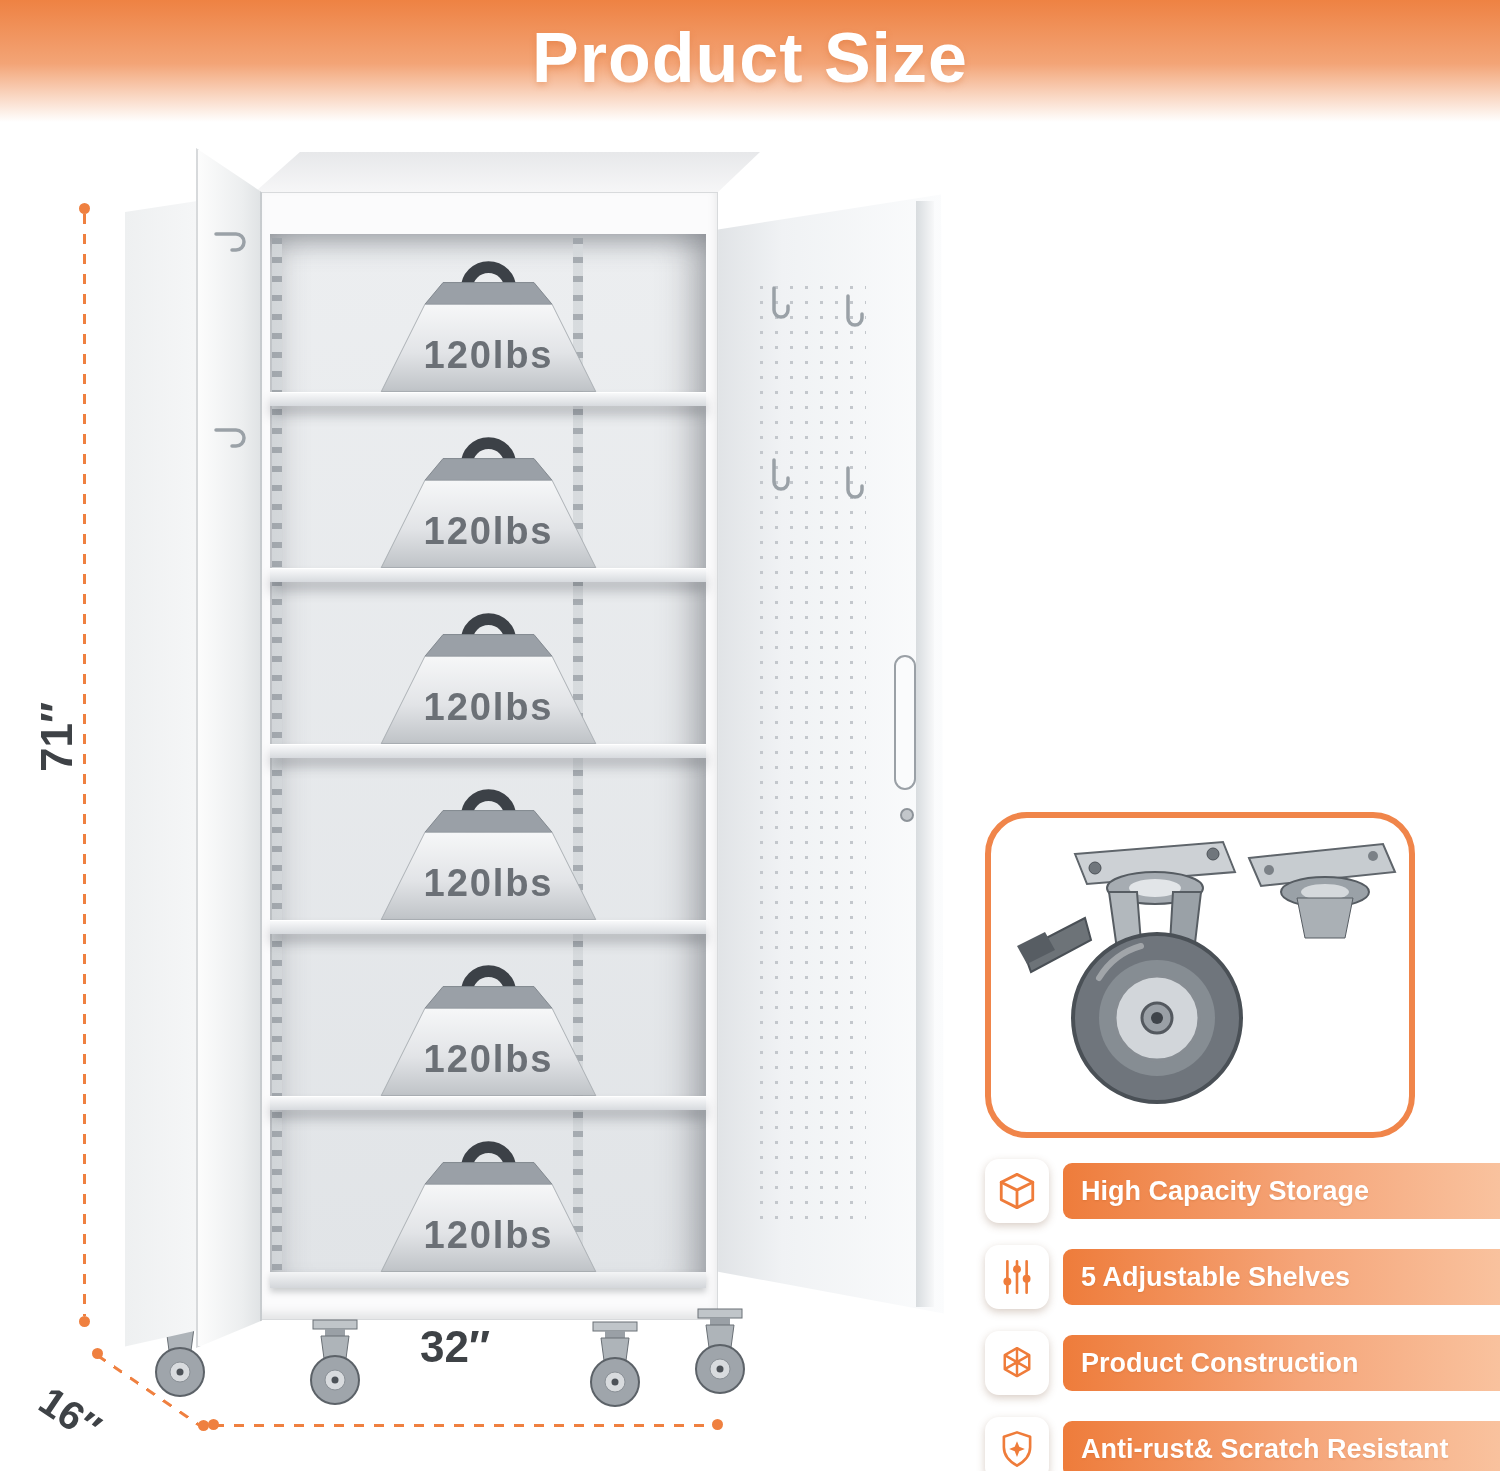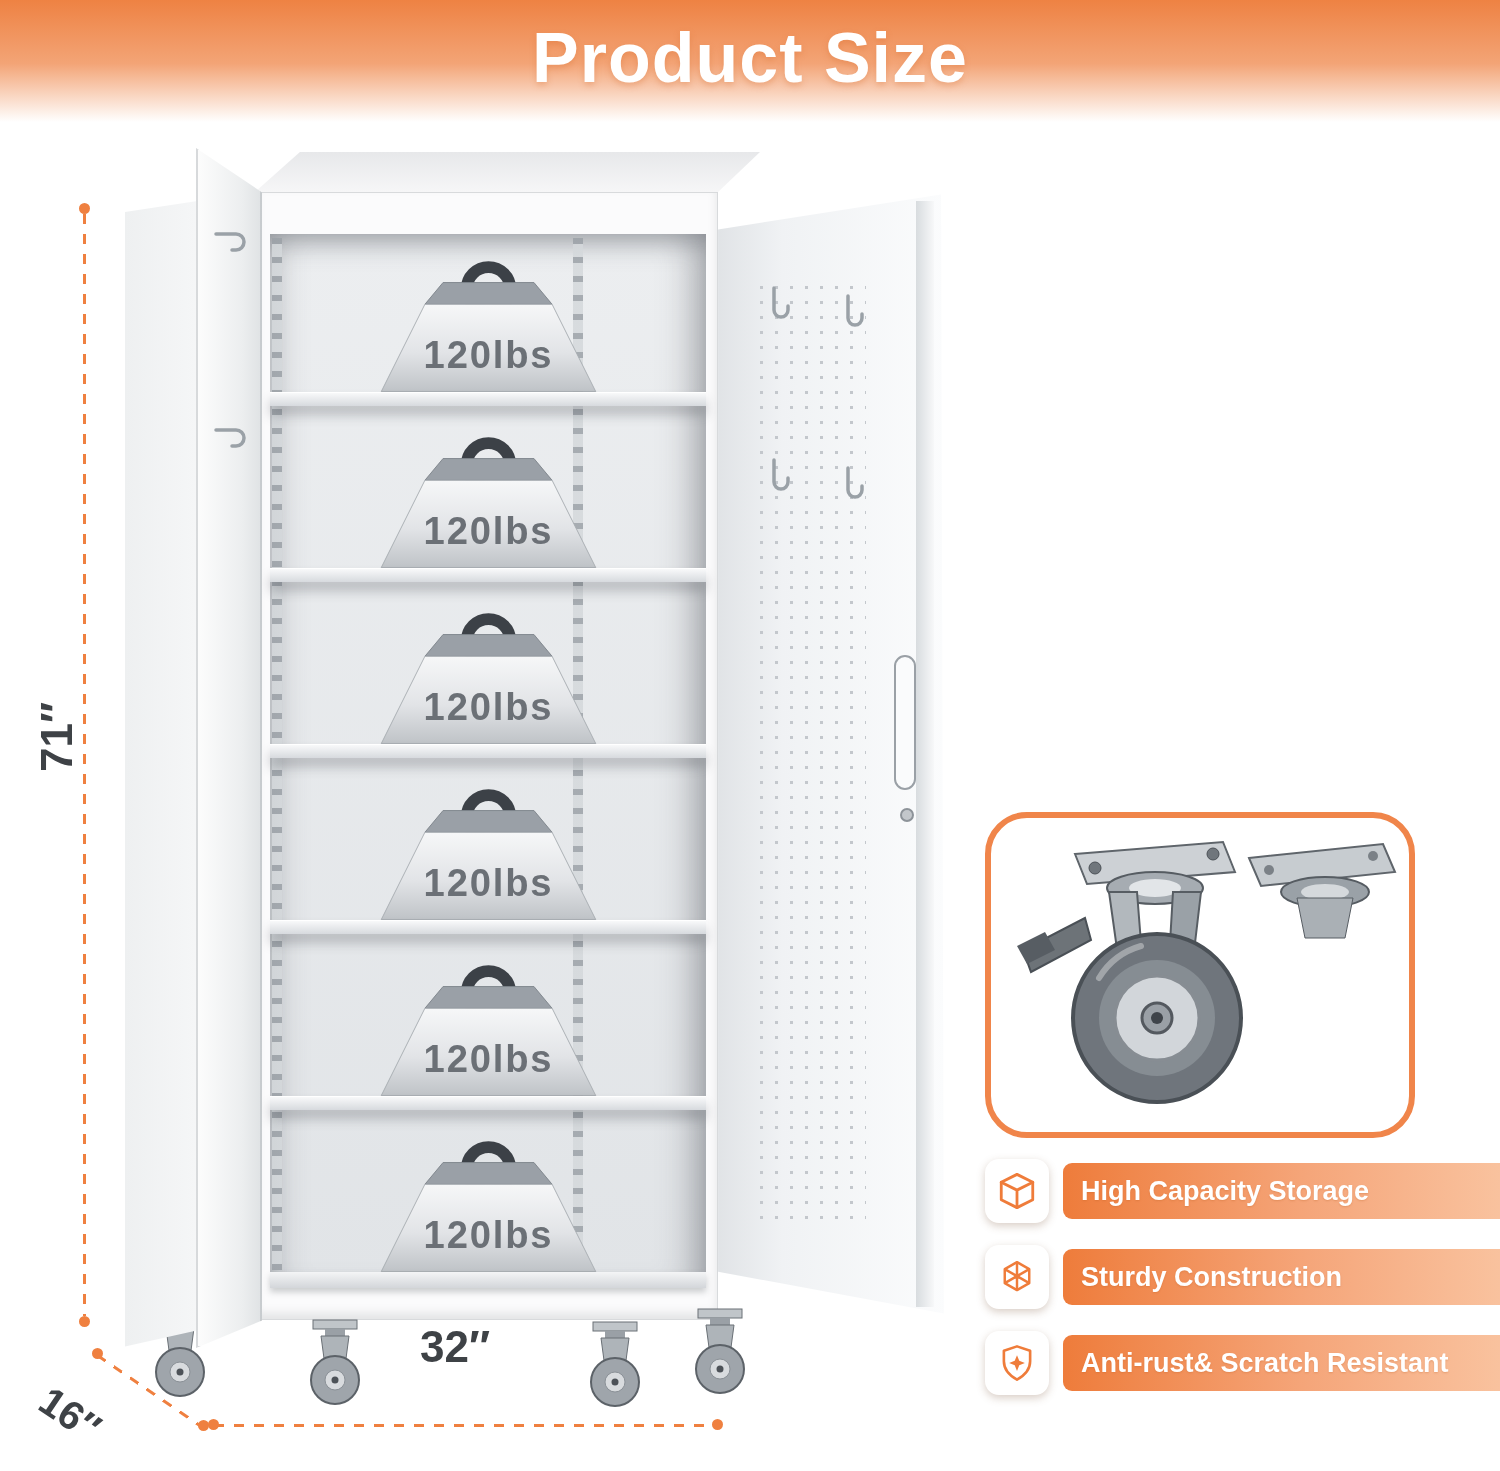--- a/index.html
+++ b/index.html
@@ -280,31 +280,44 @@
         <svg width="42" height="42" viewBox="0 0 48 48" fill="none" stroke="#ef7c3a" stroke-width="3.2" stroke-linejoin="round" stroke-linecap="round">
           <path d="M24 5 42 14v20L24 43 6 34V14Z"></path>
             <path d="M6 14l18 9 18-9M24 23v20"></path>
         </svg>
       </div>
       <div class="ribbon">
         <span>High Capacity Storage</span>
       </div>
     </div>
 
+    <div class="feature-row">
+      <div class="icon-tile">
+        <svg width="42" height="42" viewBox="0 0 48 48" fill="none" stroke="#ef7c3a" stroke-width="3" stroke-linecap="round">
+          <path d="M13 6v36M24 6v36M35 6v36"></path>
+          <circle cx="13" cy="29" r="4.5" fill="#ef7c3a" stroke="none"></circle>
+          <circle cx="24" cy="15" r="4.5" fill="#ef7c3a" stroke="none"></circle>
+          <circle cx="35" cy="26" r="4.5" fill="#ef7c3a" stroke="none"></circle>
+        </svg>
+      </div>
+      <div class="ribbon">
+        <span>5 Adjustable Shelves</span>
+      </div>
+    </div>
 
     <div class="feature-row">
       <div class="icon-tile">
         <svg width="42" height="42" viewBox="0 0 48 48" fill="none" stroke="#ef7c3a" stroke-width="2.8" stroke-linejoin="round">
           <path d="M24 7l14 8v16l-14 8-14-8V15z"></path>
           <path d="M24 7 24 23 38 15M24 23 10 15M24 23v16M24 23l14 8M24 23 10 31"></path>
           <circle cx="24" cy="23" r="3" fill="#ef7c3a" stroke="none"></circle>
         </svg>
       </div>
       <div class="ribbon">
-        <span>Sturdy Construction</span>
+        <span>Product Construction</span>
       </div>
     </div>
 
     <div class="feature-row">
       <div class="icon-tile">
         <svg width="42" height="42" viewBox="0 0 48 48" fill="none" stroke="#ef7c3a" stroke-width="3" stroke-linejoin="round">
           <path d="M24 5l15 5v12c0 9-6 16-15 21C15 38 9 31 9 22V10z"></path>
           <path d="M24 15l2.6 6.4L33 24l-6.4 2.6L24 33l-2.6-6.4L15 24l6.4-2.6z" fill="#ef7c3a" stroke="none"></path>
         </svg>
       </div>

